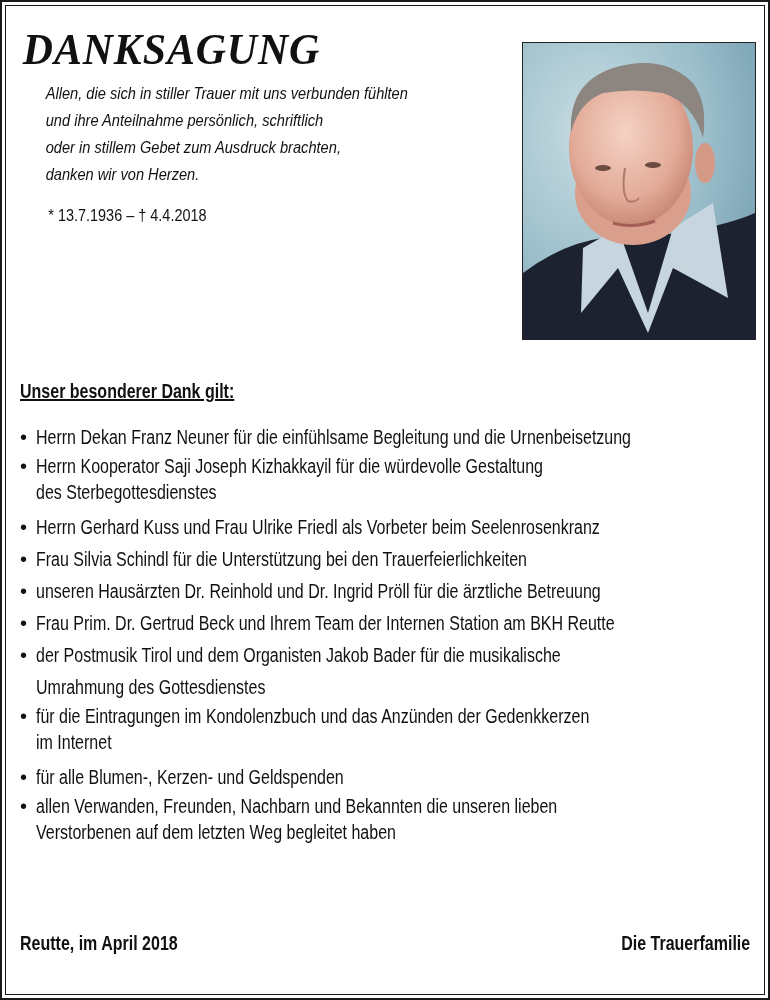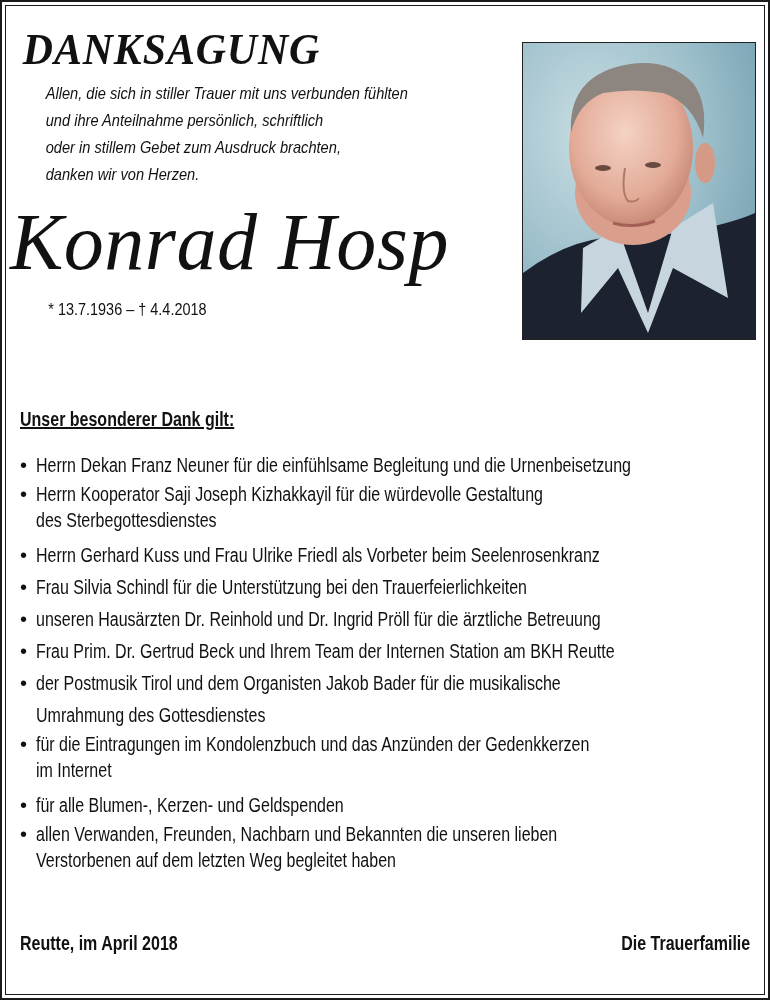--- a/index.html
+++ b/index.html
@@ -10,21 +10,21 @@
   .header { position: absolute; left: 10px; top: 28px; width: 510px; text-align: left; }
   .title { font-family: "Liberation Serif", serif; font-style: italic; font-size: 44px; letter-spacing: 1px; line-height: 1; margin: 0; color: #111; transform: scaleX(0.95); }
   .intro { margin-top: 8px; font-family: "Liberation Sans Narrow", "Liberation Sans", sans-serif; font-style: italic; font-size: 17px; line-height: 27px; transform: scaleX(0.86); transform-origin: center; white-space: nowrap; }
   .intro div { display: block; }
   .name { font-family: "Liberation Serif", serif; font-style: italic; font-size: 80px; line-height: 1; margin-top: 14px; letter-spacing: 0.5px; }
   .dates { margin-top: 18px; font-size: 17px; transform: scaleX(0.85); white-space: nowrap; }
 
   .photo { position: absolute; left: 522px; top: 42px; width: 232px; height: 296px; border: 1px solid #222; overflow: hidden; background: linear-gradient(160deg, #8fb3c0 0%, #b7cfd6 35%, #93b8c6 70%, #7fa6b6 100%); }
   .photo svg { width: 100%; height: 100%; display: block; }
 
-  .section { position: absolute; left: 20px; top: 380px; width: 735px; margin-top: 28px; }
+  .section { position: absolute; left: 20px; top: 380px; width: 735px; }
   .subhead { font-weight: bold; font-size: 20px; text-decoration: underline; display: inline-block; transform: scaleX(0.8); transform-origin: left center; white-space: nowrap; }
   .list { list-style: none; margin: 18px 0 0 0; padding: 0; }
   .list li { position: relative; padding-left: 16px; font-size: 20px; line-height: 32px; }
   .list li .txt { display: inline-block; transform: scaleX(0.8); transform-origin: left center; white-space: nowrap; }
   .list li .bullet { position: absolute; left: 0; top: 0; width: 12px; }
   .list li.tight { line-height: 26px; margin-bottom: 6px; }
 
   .footer { position: absolute; left: 20px; top: 932px; width: 730px; font-weight: bold; font-size: 20px; }
   .footer .left { position: absolute; left: 0; top: 0; transform: scaleX(0.8); transform-origin: left center; white-space: nowrap; }
   .footer .right { position: absolute; right: 0; top: 0; transform: scaleX(0.8); transform-origin: right center; white-space: nowrap; }
@@ -36,21 +36,20 @@
 <div class="frame-inner"></div>
 
 <div class="header">
   <h1 class="title">DANKSAGUNG</h1>
   <div class="intro">
     <div>Allen, die sich in stiller Trauer mit uns verbunden fühlten</div>
     <div>und ihre Anteilnahme persönlich, schriftlich</div>
     <div>oder in stillem Gebet zum Ausdruck brachten,</div>
     <div>danken wir von Herzen.</div>
   </div>
-  <div class="name">Konrad Hosp</div>
   <div class="dates">* 13.7.1936 – † 4.4.2018</div>
 </div>
 
 <div class="photo" title="Portrait of an older man with grey hair wearing a dark sweater and light blue collared shirt against a blue sky backdrop">
   <svg viewBox="0 0 232 296" preserveAspectRatio="none">
     <defs>
       <radialGradient id="sky" cx="30%" cy="30%" r="80%">
         <stop offset="0%" stop-color="#c9dde2"></stop>
         <stop offset="60%" stop-color="#9cbfcb"></stop>
         <stop offset="100%" stop-color="#7aa3b4"></stop>

